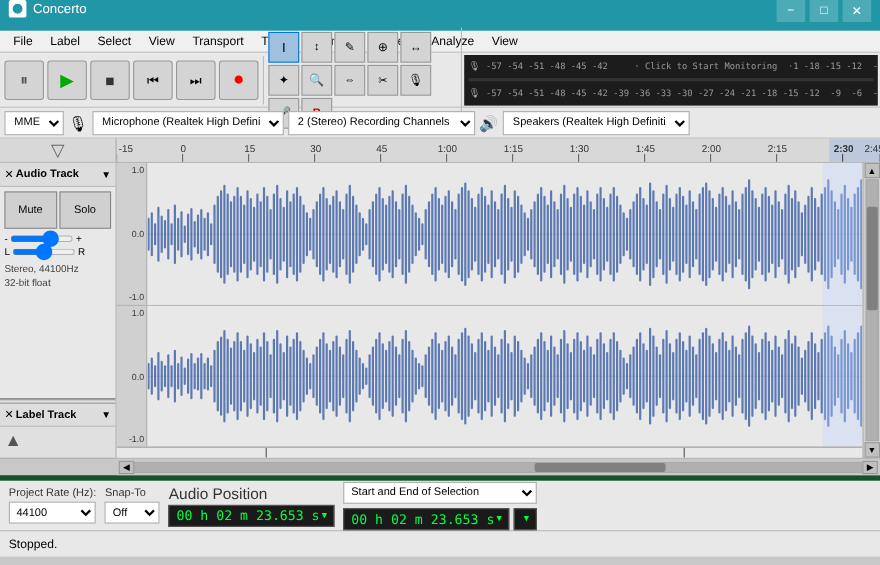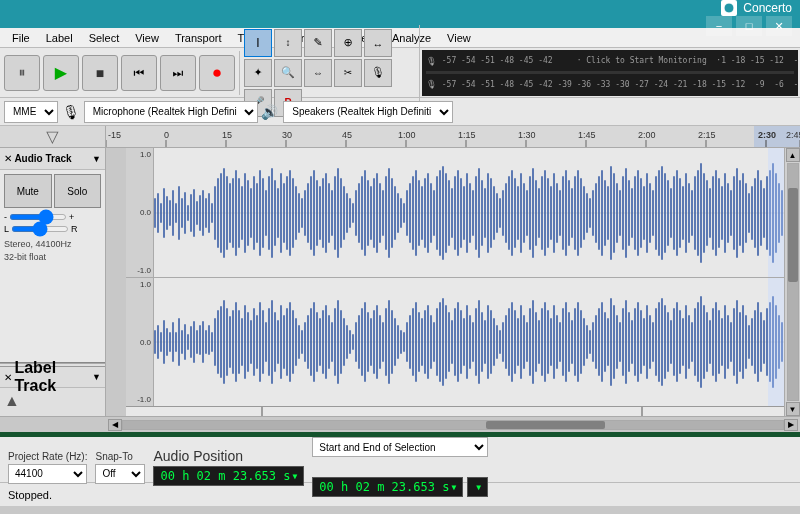--- a/index.html
+++ b/index.html
@@ -1,19 +1,19 @@
 <!DOCTYPE html>
 <html><head>
   <meta charset="utf-8">
   <style>
     * { box-sizing: border-box; margin: 0; padding: 0; }
     body { font-family: 'Segoe UI', Arial, sans-serif; font-size: 11px; background: #c8c8c8; width: 800px; height: 514px; overflow: hidden; }
     
     
-    .title-bar { background: #2196a6; color: white; height: 28px; display: flex; align-items: flex-end; justify-content: space-between; padding: 0 8px; user-select: none; flex-direction: column; }
+    .title-bar { background: #2196a6; color: white; height: 28px; display: flex; align-items: flex-start; justify-content: space-between; padding: 0 8px; user-select: none; }
     .title-bar-left { display: flex; align-items: center; gap: 6px; font-size: 12px; font-weight: 500; }
     .title-bar-icon { width: 16px; height: 16px; background: #fff; border-radius: 2px; display: flex; align-items: center; justify-content: center; }
     .title-bar-controls { display: flex; gap: 4px; }
     .title-btn { width: 26px; height: 20px; background: rgba(255,255,255,0.2); border: none; color: white; cursor: pointer; font-size: 11px; display: flex; align-items: center; justify-content: center; }
 
     
     .menu-bar { background: #f0f0f0; height: 20px; display: flex; align-items: center; border-bottom: 1px solid #bbb; padding: 0 4px; }
     .menu-item { padding: 2px 8px; font-size: 11px; cursor: pointer; color: #000; }
     .transport-btn { width: 36px; height: 36px; background: #d4d4d4; border: 1px solid #999; border-radius: 3px; cursor: pointer; display: flex; align-items: center; justify-content: center; font-size: 14px; }
 
@@ -114,20 +114,23 @@
 </div>
 
 <div class="device-toolbar">
   <select class="device-select">
     <option>MME</option>
   </select>
   <span style="font-size:14px;">🎙</span>
   <select class="device-select" style="min-width:160px;">
     <option>Microphone (Realtek High Defini</option>
   </select>
+  <select class="device-select" style="min-width:170px;">
+    <option>2 (Stereo) Recording Channels</option>
+  </select>
   <span style="font-size:14px;">🔊</span>
   <select class="device-select" style="min-width:170px;">
     <option>Speakers (Realtek High Definiti</option>
   </select>
 </div>
 
 <div class="ruler-section">
   <div class="ruler-spacer">
     <span style="font-size:16px; color:#666;">▽</span>
   </div>
@@ -210,29 +213,29 @@
       <div style="font-size:9px; color:#444; line-height:1.4;">
         <div>Stereo, 44100Hz</div>
         <div>32-bit float</div>
       </div>
     </div>
 
     <div style="height:2px; background:#aaa; border-top:1px solid #888;"></div>
 
     <div style="background:#ddd; border-top:1px solid #999; border-bottom:1px solid #bbb; display:flex; align-items:center; padding:2px 4px; height:22px; margin-top:2px;">
       <span style="font-size:10px; cursor:pointer; margin-right:2px;">✕</span>
-      <span style="font-size:16px; font-weight:bold; flex:1;">Label Track</span>
+      <span style="font-size:10px; font-weight:bold; flex:1;">Label Track</span>
       <span style="font-size:9px;">▼</span>
     </div>
     <div style="padding:4px; height:28px;">
       <span style="font-size:16px; color:#555;">▲</span>
     </div>
   </div>
 
-  <div style="flex:1; position:relative; overflow:hidden; background:#c8c8c8; display:flex; flex-direction:column;padding-left:20px;">
+  <div style="flex:1; position:relative; overflow:hidden; background:#c8c8c8; display:flex; flex-direction:column;">
 
     <div style="display:flex; height:130px; border-bottom:1px solid #aaa; position:relative;">
 
       <div style="width:28px; background:#d0d0d0; border-right:1px solid #aaa; display:flex; flex-direction:column; justify-content:space-between; padding:2px 2px; font-size:8px; color:#333; text-align:right; flex-shrink:0;">
         <span>1.0</span>
         <span>0.0</span>
         <span>-1.0</span>
       </div>
 
       <div style="flex:1; position:relative; overflow:hidden; background:#e8e8e8;">
@@ -775,21 +778,21 @@
 
   <div class="bottom-field">
     <span style="font-size:14px; color:#333;">Audio Position</span>
     <div class="time-display">
       <span>00 h 02 m 23.653 s</span>
       <span style="font-size:8px; margin-left:2px;">▼</span>
     </div>
   </div>
 
   <div class="bottom-field">
-    <select class="bottom-select" style="min-width:160px; margin-bottom:18px;">
+    <select class="bottom-select" style="min-width:160px; margin-bottom:2px;">
       <option>Start and End of Selection</option>
     </select>
     <div style="display:flex; gap:4px;">
       <div class="time-display">
         <span>00 h 02 m 23.653 s</span>
         <span style="font-size:8px; margin-left:2px;">▼</span>
       </div>
       <div class="time-display">
         <span style="font-size:8px; margin-left:2px;">▼</span>
       </div>

